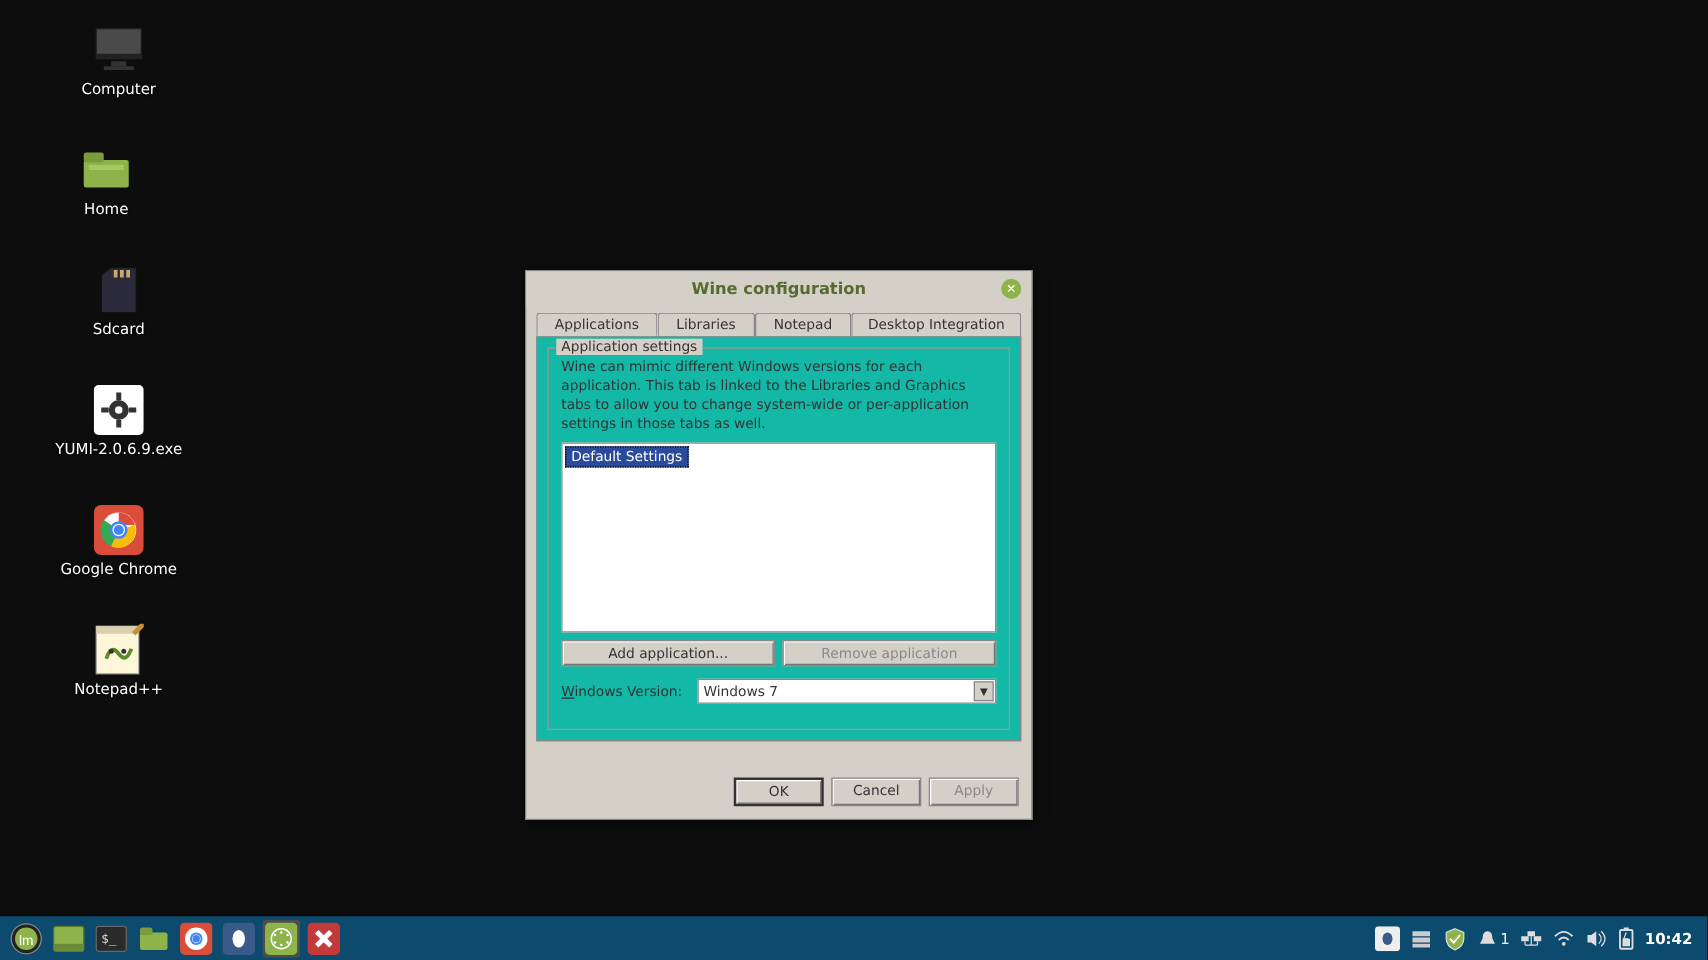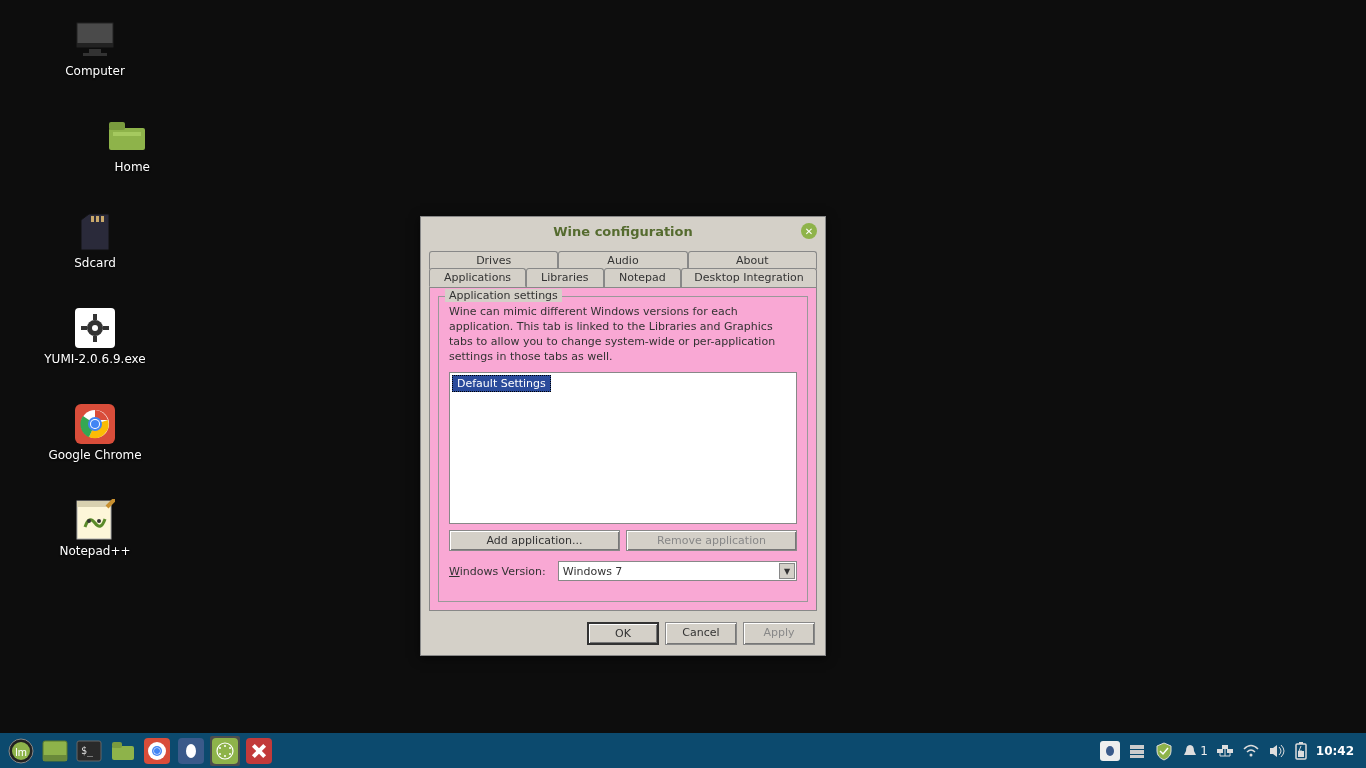--- a/index.html
+++ b/index.html
@@ -18,21 +18,21 @@
   .titlebar .title { font-weight:bold; color:#556b2f; font-size:13px; }
   .close-btn { position:absolute; right:8px; top:6px; width:16px; height:16px; background:#8eb34a; border-radius:50%; display:flex; align-items:center; justify-content:center; color:#fff; font-size:10px; font-weight:bold; cursor:pointer; }
 
   .tab-area { margin:6px 8px 0 8px; }
   .tab-row { display:flex; }
   .tab { border:1px solid #888; border-bottom:none; background:#d4d0c8; font-size:11px; text-align:center; padding:2px 0; cursor:pointer; position:relative; }
   .tab-row.top .tab { flex:1; border-radius:3px 3px 0 0; }
   .tab-row.bottom .tab { border-radius:3px 3px 0 0; }
   .tab-row.bottom { margin-top:-1px; }
   .tab.active { background:#d4d0c8; border-bottom:1px solid #d4d0c8; z-index:2; font-weight:normal; }
-  .tab-content { border:1px solid #888; background:#f9a8d4; padding:8px; height:324px; position:relative; }
+  .tab-content { border:1px solid #888; background:#14b8a6; padding:8px; height:324px; position:relative; }
 
   .group { border:1px solid #999; padding:8px 10px 10px 10px; position:relative; height:100%; }
   .group-title { position:absolute; top:-8px; left:6px; background:#d4d0c8; padding:0 4px; font-size:11px; color:#333; }
   .group-desc { font-size:11px; color:#333; line-height:1.35; margin-bottom:8px; }
 
   .listbox { background:#fff; border:1px solid #888; height:152px; padding:2px; }
   .listitem { font-size:11px; padding:1px 4px; display:inline-block; }
   .listitem.selected { background:#2a4b9b; color:#fff; border:1px dotted #000; }
 
   .btn-row { display:flex; gap:6px; margin-top:6px; }
@@ -69,21 +69,21 @@
       <svg width="44" height="38">
           <rect x="4" y="2" width="36" height="24" fill="#4a4a4a" stroke="#222"></rect>
           <rect x="4" y="22" width="36" height="4" fill="#222"></rect>
           <rect x="16" y="28" width="12" height="4" fill="#333"></rect>
           <rect x="10" y="32" width="24" height="3" fill="#333"></rect>
         </svg>
     </div>
     <span class="label">Computer</span>
   </div>
 
-  <div class="desktop-icon" style="left:40px; top:116px;align-items:flex-end;">
+  <div class="desktop-icon" style="left:30px; top:116px;">
     <div class="ico-box">
       <svg width="44" height="36">
           <rect x="4" y="10" width="36" height="22" rx="2" fill="#8eb34a"></rect>
           <rect x="4" y="4" width="16" height="8" rx="2" fill="#7a9b3e"></rect>
           <rect x="8" y="14" width="28" height="4" fill="#a5c95f"></rect>
         </svg>
     </div>
     <span class="label">Home</span>
   </div>
 
@@ -148,25 +148,20 @@
 
 </div>
 
 <div class="window">
   <div class="titlebar">
     <span class="title">Wine configuration</span>
     <div class="close-btn">✕</div>
   </div>
 
   <div class="tab-area">
-    <div class="tab-row top">
-      <div class="tab" style="width:33.3%">Drives</div>
-      <div class="tab" style="width:33.3%">Audio</div>
-      <div class="tab" style="width:33.3%">About</div>
-    </div>
     <div class="tab-row bottom">
       <div class="tab active" style="width:25%">Applications</div>
       <div class="tab" style="width:20%">Libraries</div>
       <div class="tab" style="width:20%">Notepad</div>
       <div class="tab" style="width:35%">Desktop Integration</div>
     </div>
 
     <div class="tab-content">
       <div class="group">
         <span class="group-title">Application settings</span>

